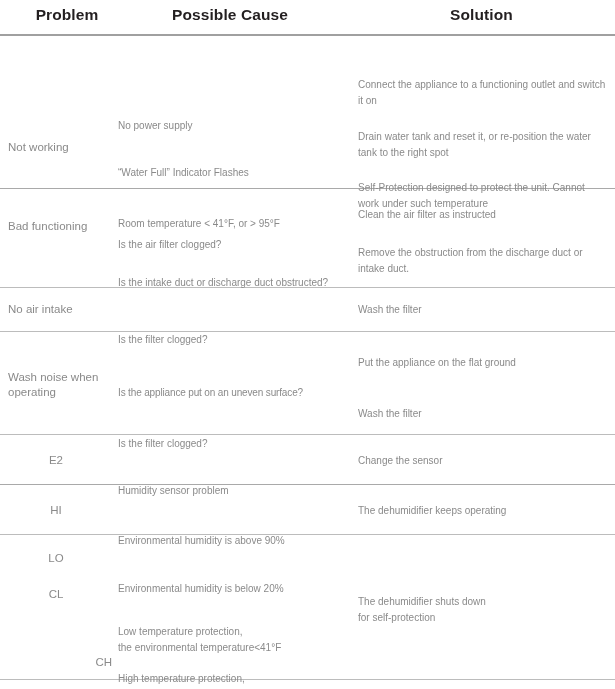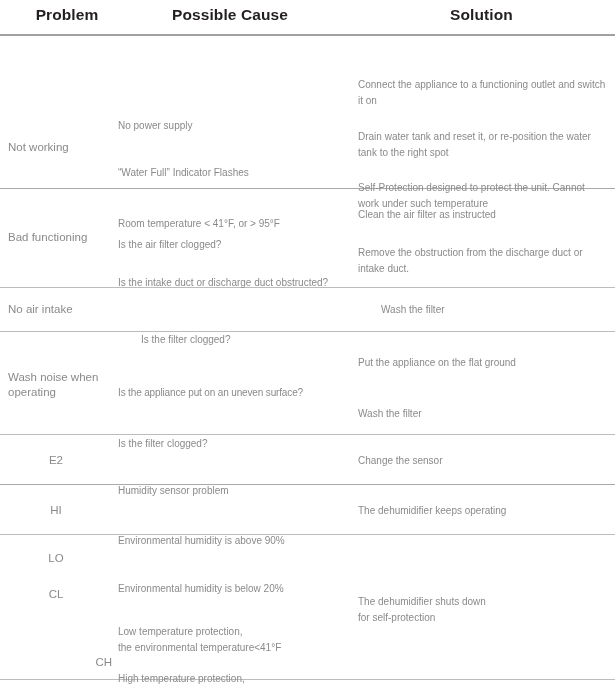--- a/index.html
+++ b/index.html
@@ -109,35 +109,35 @@
     </div>
 
     <div class="subrow">
       <div class="cell-sol" style="top:144px;">Self-Protection designed to protect the unit. Cannot work under such temperature</div>
       <div class="cell-cause" style="top:150px;">Room temperature &lt; 41°F, or &gt; 95°F</div>
     </div>
   </div>
   <div class="rule"></div>
 
   <div class="group" style="height:98px;">
-    <div class="prob-label" style="top:41px;">Bad functioning</div>
+    <div class="prob-label" style="top:30px;">Bad functioning</div>
 
     <div class="subrow">
       <div class="cell-cause" style="top:18px;">Is the air filter clogged?</div>
       <div class="cell-sol" style="top:18px;">Clean the air filter as instructed</div>
     </div>
 
     <div class="subrow">
       <div class="cell-cause" style="top:56px;">Is the intake duct or discharge duct obstructed?</div>
       <div class="cell-sol" style="top:56px;">Remove the obstruction from the discharge duct or intake duct.</div>
     </div>
   </div>
   <div class="rule thin"></div>
 
-  <div class="group" style="height:43px;padding-left:23px;">
+  <div class="group" style="height:43px;">
     <div class="prob-label" style="top:14px;">No air intake</div>
     <div class="subrow">
       <div class="cell-cause" style="top:14px;">Is the filter clogged?</div>
       <div class="cell-sol" style="top:14px;">Wash the filter</div>
     </div>
   </div>
   <div class="rule thin"></div>
 
   <div class="group" style="height:102px;">
     <div class="prob-label" style="top:38px;">Wash noise when

